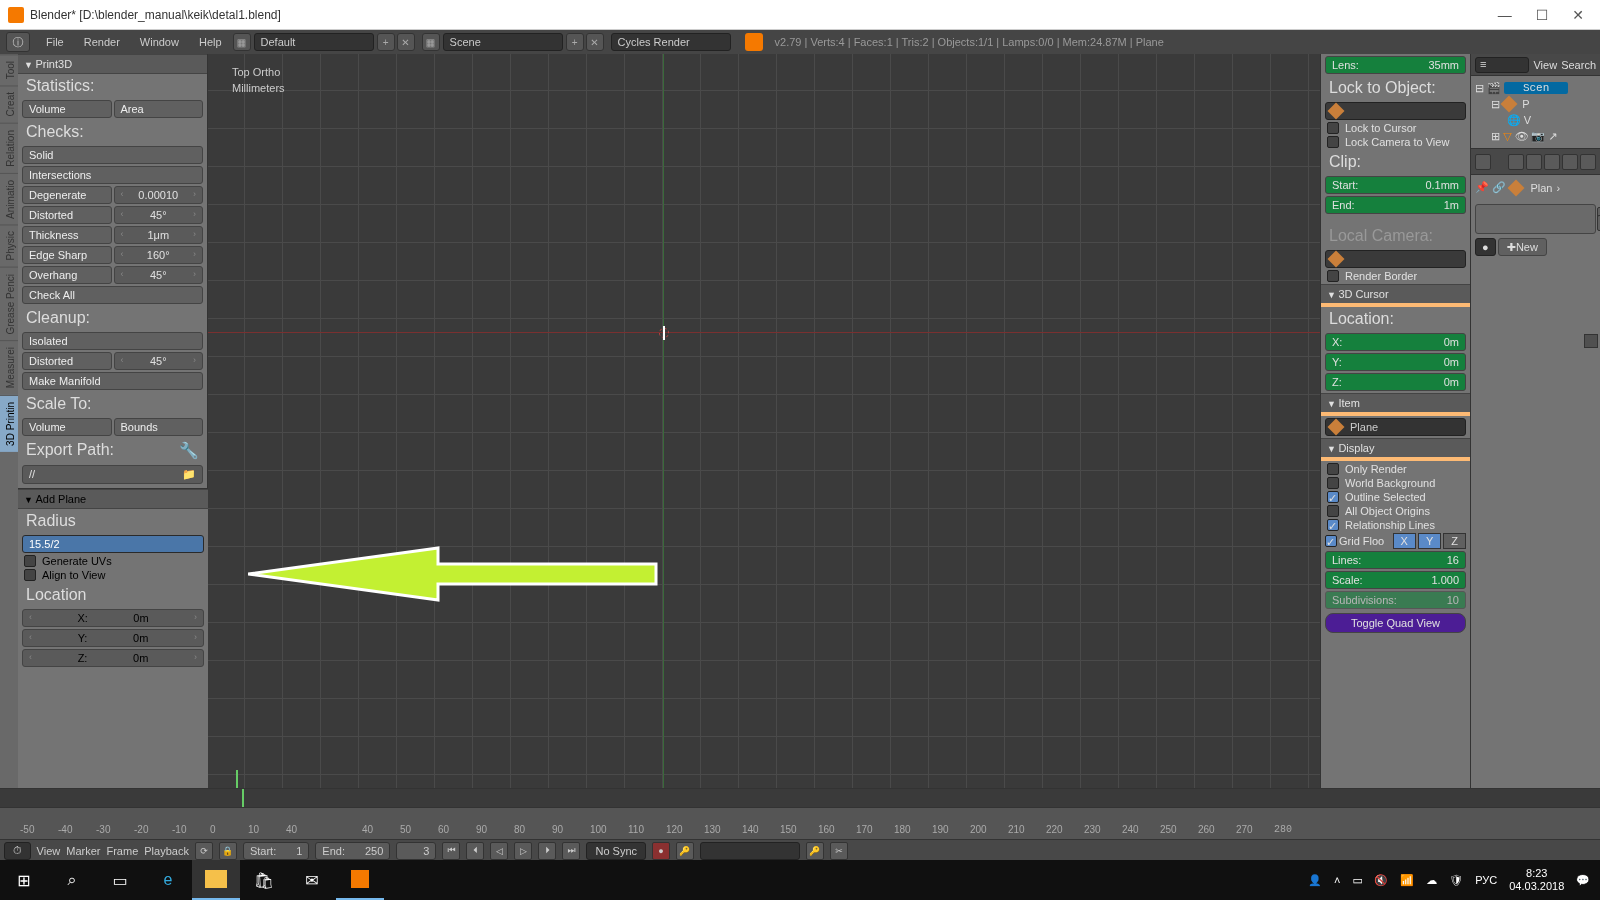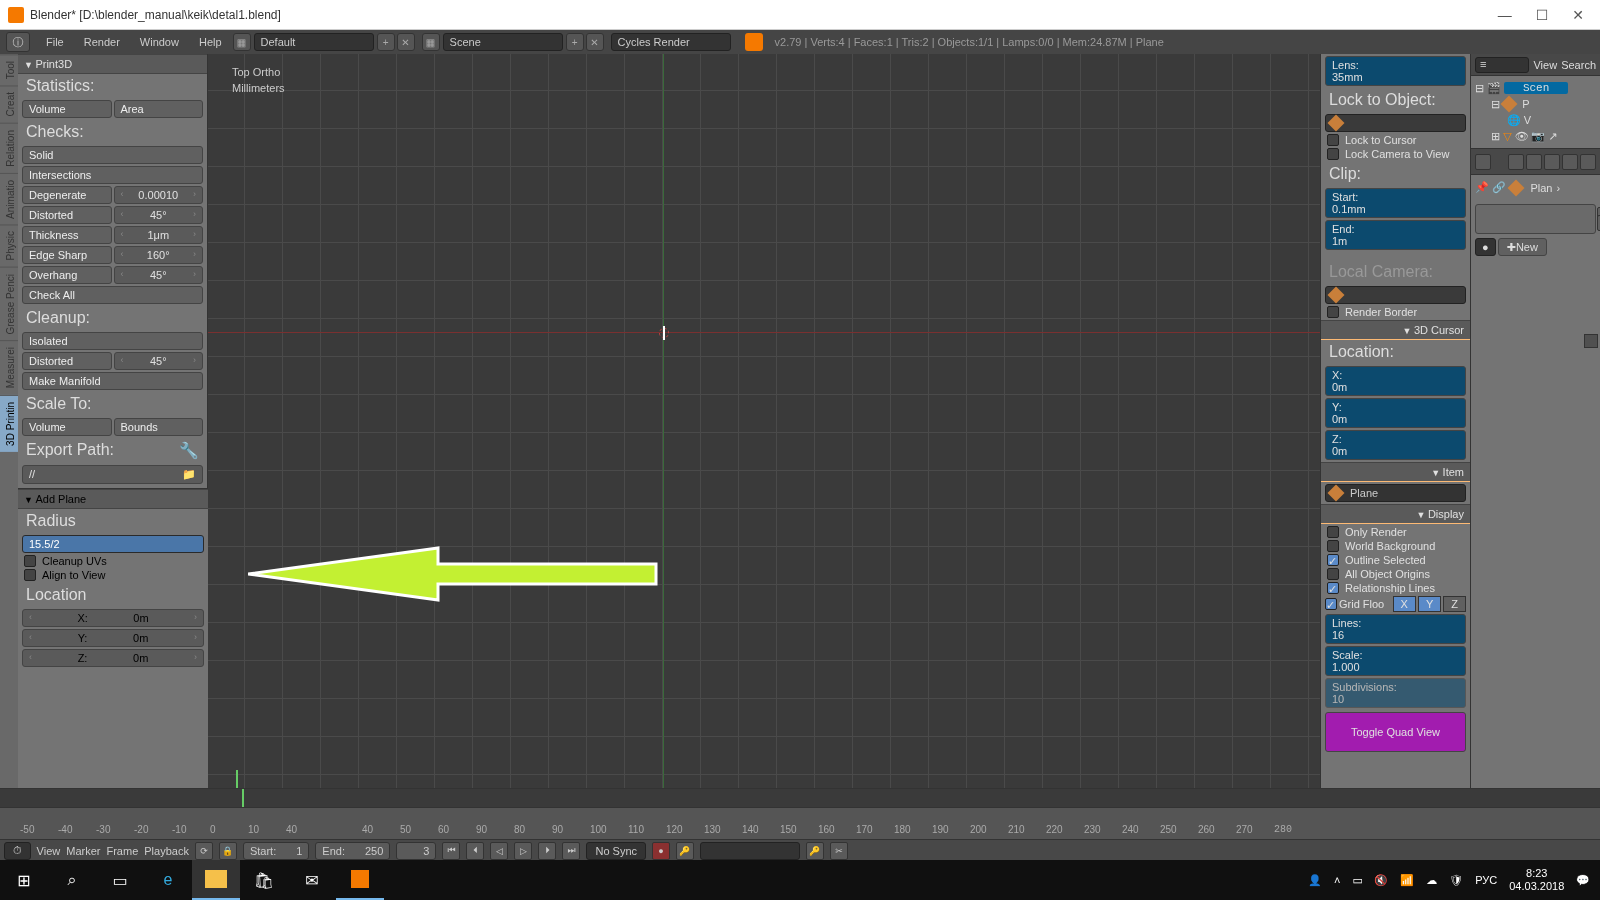--- a/index.html
+++ b/index.html
@@ -54,27 +54,27 @@
 .axis-widget .ax{position:absolute;left:0;bottom:0;width:2px;height:20px;transform-origin:bottom left;}
 .axis-widget .axy{background:#6c6;}
 .axis-widget .axx{background:#c66;transform:rotate(90deg);}
 .green-arrow{position:absolute;left:40px;top:490px;}
 .vp-header { position:absolute;left:0;right:0;bottom:0;height:22px;background:#484848;border-top:1px solid #333;display:flex;align-items:center;font-size:11px;color:#ccc;padding:0 4px;gap:4px;}
 .vp-header .dd2{background:#333;border:1px solid #222;border-radius:3px;height:18px;padding:0 8px;display:flex;align-items:center;}
 .vp-header .hitem{padding:0 6px;}
 .vp-header .ico-group{display:flex;gap:1px;}
 .vp-header .ico{width:18px;height:18px;background:#5a5a5a;border:1px solid #333;border-radius:2px;}
 .right-n { width:150px; background:#747474; color:#e0e0e0; font-size:11px; border-left:1px solid #333; overflow:hidden;}
-.rn-head{background:#5a5a5a;padding:3px 6px;font-size:11px;border-top:1px solid #444;border-bottom:1px solid #fdba74;text-align:right;}
+.rn-head{background:#5a5a5a;padding:3px 6px;font-size:11px;border-top:1px solid #444;border-bottom:4px solid #fdba74;}
 .rn-head::before{content:"▼ ";font-size:9px;}
-.rn-row{display:flex;background:#0c4a6e;border:1px solid #444;border-radius:3px;margin:2px 4px;padding:2px 6px;justify-content:space-between;flex-direction:column;}
+.rn-row{display:flex;background:#15803d;border:1px solid #444;border-radius:3px;margin:2px 4px;padding:2px 6px;justify-content:space-between;}
 .rn-chk{display:flex;align-items:center;margin:2px 6px;}
 .rn-chk .box{width:12px;height:12px;background:#444;border:1px solid #222;border-radius:2px;margin-right:6px;}
 .rn-chk .box.on{background:#5a8ac8;}
-.rn-btn{background:#a21caf;border:1px solid #444;border-radius:3px;margin:4px;padding:13px;text-align:center;}
+.rn-btn{background:#4c1d95;border:1px solid #444;border-radius:8px;margin:4px;padding:3px;text-align:center;}
 .rn-dark{background:#3a3a3a;border:1px solid #222;border-radius:3px;margin:2px 4px;height:18px;display:flex;align-items:center;padding:0 4px;}
 .outliner { width:130px; background:#747474; border-left:1px solid #333; font-size:11px; color:#ddd;}
 .out-top{height:22px;background:#484848;border-bottom:1px solid #333;display:flex;align-items:center;padding:0 4px;gap:4px;}
 .out-top .osel{background:#333;border:1px solid #222;border-radius:3px;height:16px;flex:1;padding:0 4px;}
 .out-tree{padding:4px;font-size:11px;}
 .out-tree .row{display:flex;align-items:center;height:16px;gap:3px;}
 .out-tree .sel{background:#0369a1;border-radius:2px;padding:0 19px;font-family:Liberation Mono, monospace;}
 .out-row2{height:26px;background:#484848;border-top:1px solid #333;display:flex;align-items:center;padding:0 4px;gap:2px;}
 .out-row2 .oico{width:16px;height:16px;background:#5a5a5a;border:1px solid #333;border-radius:2px;}
 .out-pin{height:26px;border-top:1px solid #333;display:flex;align-items:center;padding:0 4px;gap:4px;}
@@ -434,21 +434,21 @@
     <div style="position:absolute;right:2px;top:280px;width:14px;height:14px;background:#505050;border:1px solid #333;"></div>
   </div>
 </div>
 
 <div class="lower-op">
   <div class="panel-head">Add Plane</div>
   <div class="sect-label">Radius</div>
   <div class="input-active">15.5/2</div>
   <div class="chk">
       <div class="box"></div>
-      <span>Cleanup UVs</span>
+      <span>Generate UVs</span>
     </div>
   <div class="chk">
       <div class="box"></div>
       <span>Align to View</span>
     </div>
   <div class="sect-label">Location</div>
   <div class="numfield">
       <span class="arw">‹</span>
       <span>X:</span>
       <span>0m</span>

